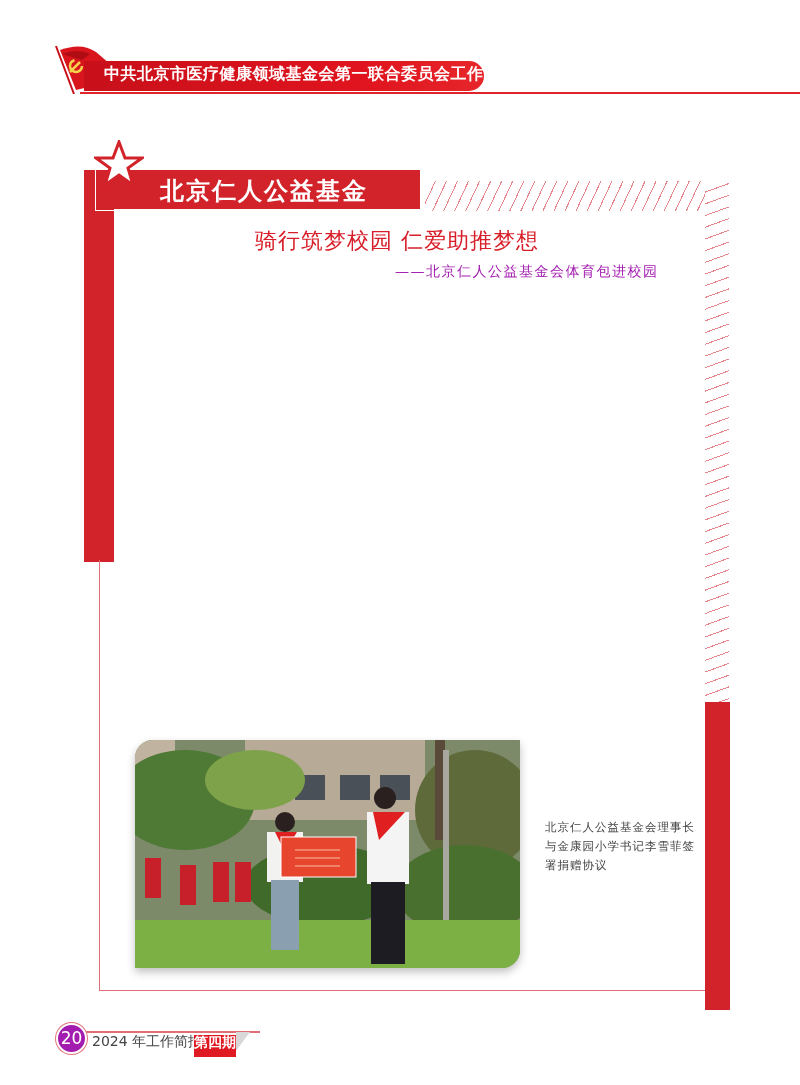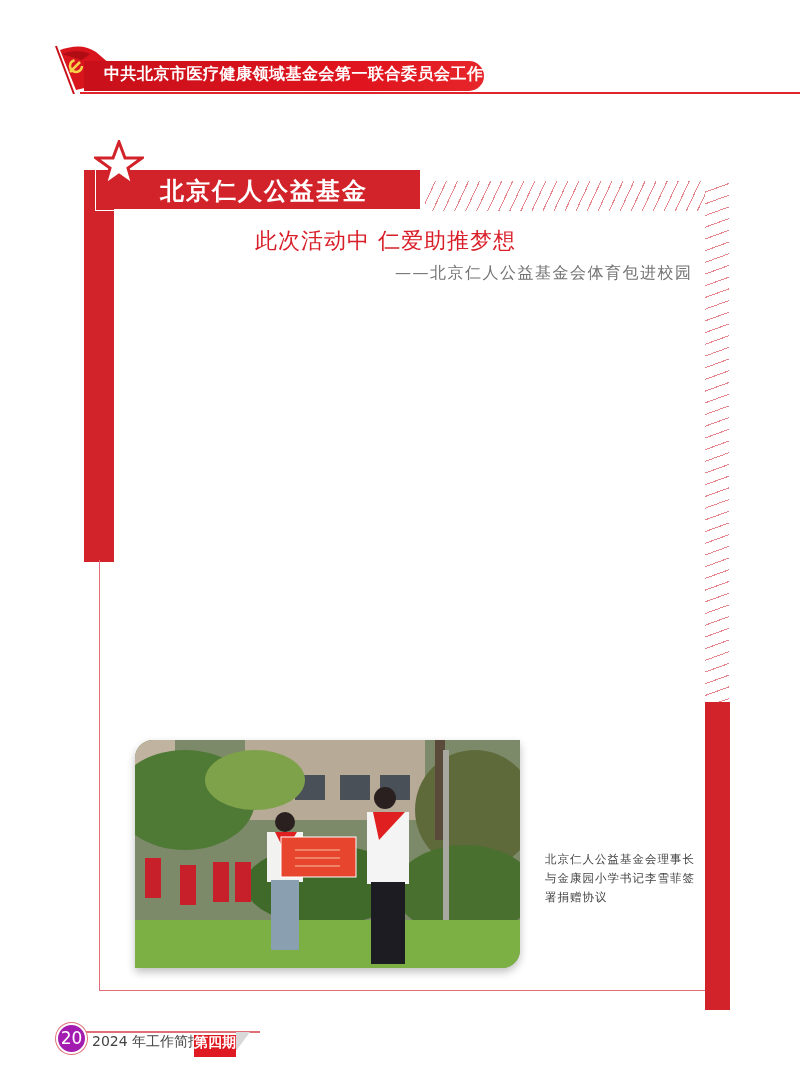--- a/index.html
+++ b/index.html
@@ -28,32 +28,32 @@
 
     .hatch-top { position: absolute; left: 425px; top: 181px; width: 280px; height: 30px;
                  background: repeating-linear-gradient(115deg, transparent 0 9px, #e8848c 9px 10px); }
     .hatch-right { position: absolute; left: 705px; top: 181px; width: 24px; height: 521px;
                    background: repeating-linear-gradient(160deg, transparent 0 10px, #e8848c 10px 11px); }
     .right-bar { position: absolute; left: 705px; top: 702px; width: 25px; height: 308px; background: #d2222a; }
 
     
     .art-title { position: absolute; left: 255px; top: 226px; color: #d81e28; font-size: 22px;
                  font-family: "DejaVu Sans", sans-serif; letter-spacing: 1px; white-space: nowrap; }
-    .art-sub { position: absolute; left: 395px; top: 263px; color: #737373; font-size: 16px; letter-spacing: 1.5px; white-space: nowrap; }
+    .art-sub { position: absolute; left: 395px; top: 263px; color: #a21caf; font-size: 14px; letter-spacing: 1.5px; white-space: nowrap; }
 
     .body-text { position: absolute; left: 130px; top: 313px; width: 548px; color: #333;
                  font-size: 14.2px; line-height: 25.3px; text-align: justify; }
     .body-text p { margin: 0; text-indent: 2em; }
 
     
     .photo { position: absolute; left: 135px; top: 740px; width: 385px; height: 228px;
              border-radius: 18px 0 18px 0; overflow: hidden;
              box-shadow: 0 4px 8px rgba(0,0,0,0.25); }
     .caption { position: absolute; left: 545px; top: 818px; width: 150px; color: #444; font-size: 11.5px;
-               line-height: 19px; letter-spacing: 1px; margin-top: 32px; }
+               line-height: 19px; letter-spacing: 1px; }
 
     
     .pg-circle { position: absolute; left: 56px; top: 1023px; width: 27px; height: 27px; border-radius: 50%;
                  background: #a21caf; border: 2px solid #fff; box-shadow: 0 0 0 1px #e07078; }
     .pg-num { position: absolute; left: 0; top: 3px; width: 27px; text-align: center; color: #fff; font-size: 17px;
               font-family: "DejaVu Sans", sans-serif; }
     .ft-rule { position: absolute; left: 84px; top: 1031px; width: 176px; height: 2px; background: #e07078; }
     .ft-year { position: absolute; left: 92px; top: 1033px; color: #444; font-size: 14px;
                font-family: "DejaVu Sans", sans-serif; white-space: nowrap; }
     .ft-issue { position: absolute; left: 194px; top: 1035px; width: 42px; height: 22px; background: #e01a22;
@@ -85,21 +85,21 @@
 <div class="hatch-right"></div>
 <div class="right-bar"></div>
 
 <div class="title-band"></div>
 <div class="band-border"></div>
 <svg class="star" viewBox="0 0 50 48">
   <polygon points="25,2 31,18 48,18 34,28 39,45 25,35 11,45 16,28 2,18 19,18" fill="#ffffff" stroke="#d2222a" stroke-width="3" stroke-linejoin="miter"></polygon>
 </svg>
 <div class="section-title">北京仁人公益基金</div>
 
-<h1 class="art-title" style="margin:0;font-weight:normal;">此次活动中 仁爱助推梦想</h1>
+<h1 class="art-title" style="margin:0;font-weight:normal;">骑行筑梦校园 仁爱助推梦想</h1>
 <div class="art-sub">——北京仁人公益基金会体育包进校园</div>
 
 <div class="body-text">
 </div>
 
 <div class="photo">
   <svg width="385" height="228" viewBox="0 0 385 228">
 
     <rect x="0" y="0" width="385" height="228" fill="#7d8a6a"></rect>
     <rect x="110" y="0" width="180" height="80" fill="#b7aa96"></rect>

